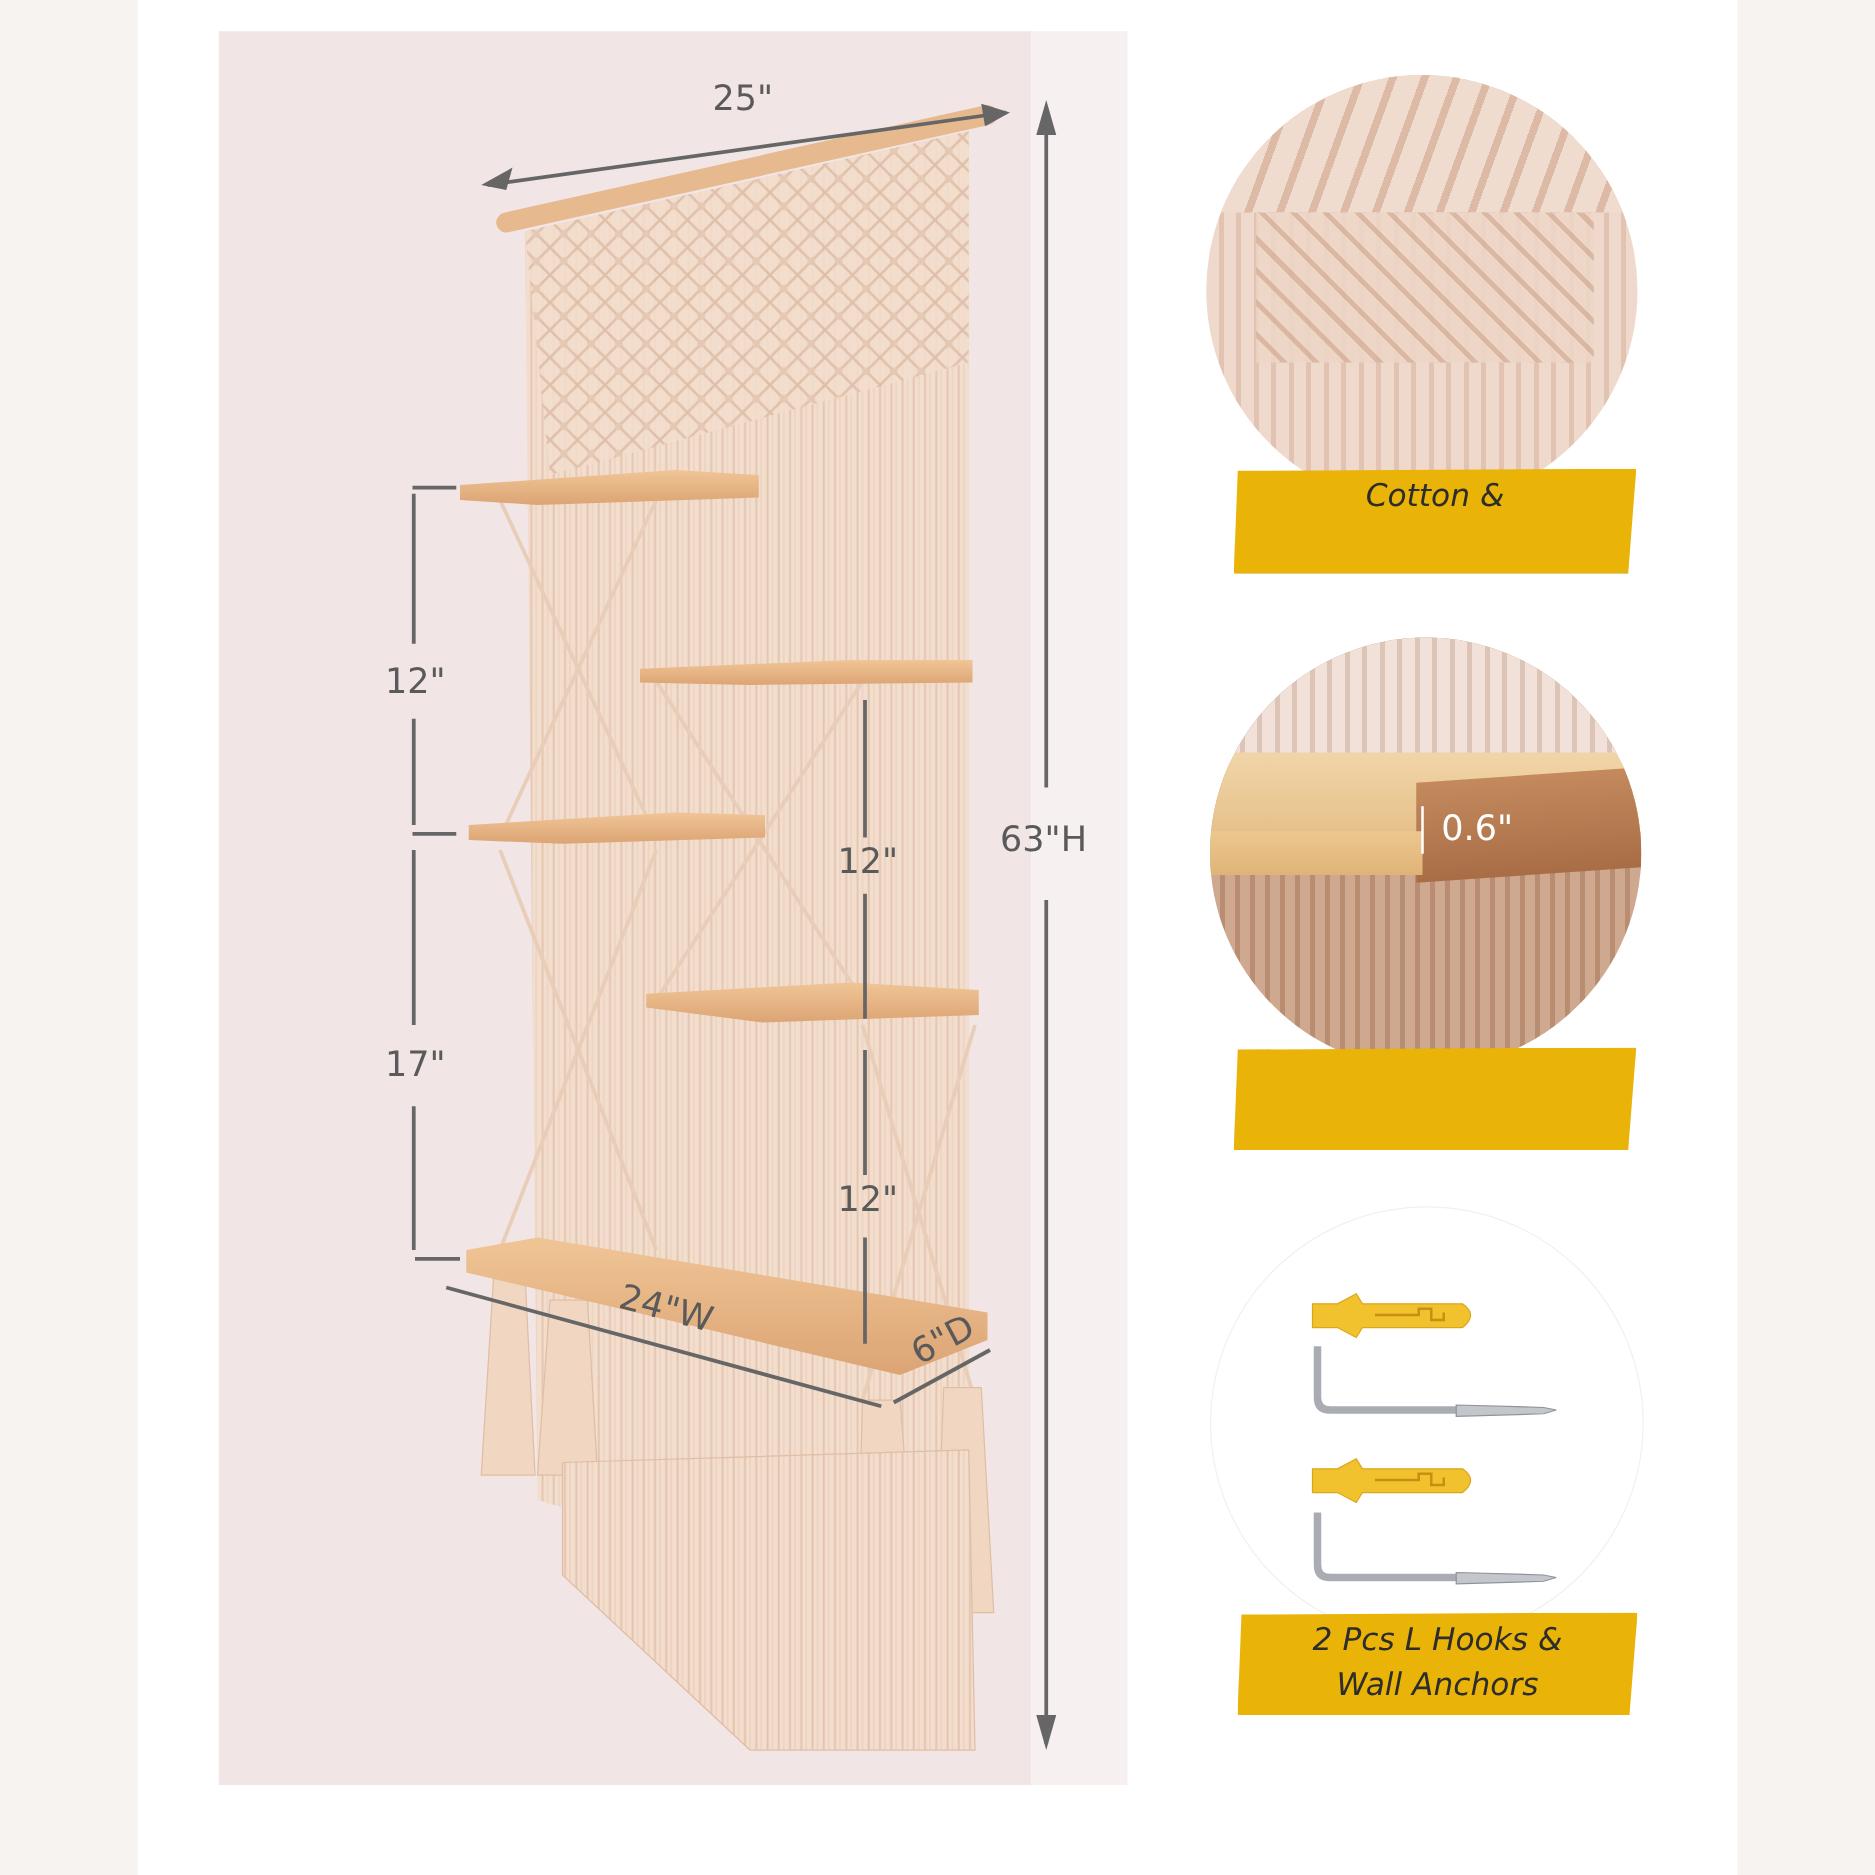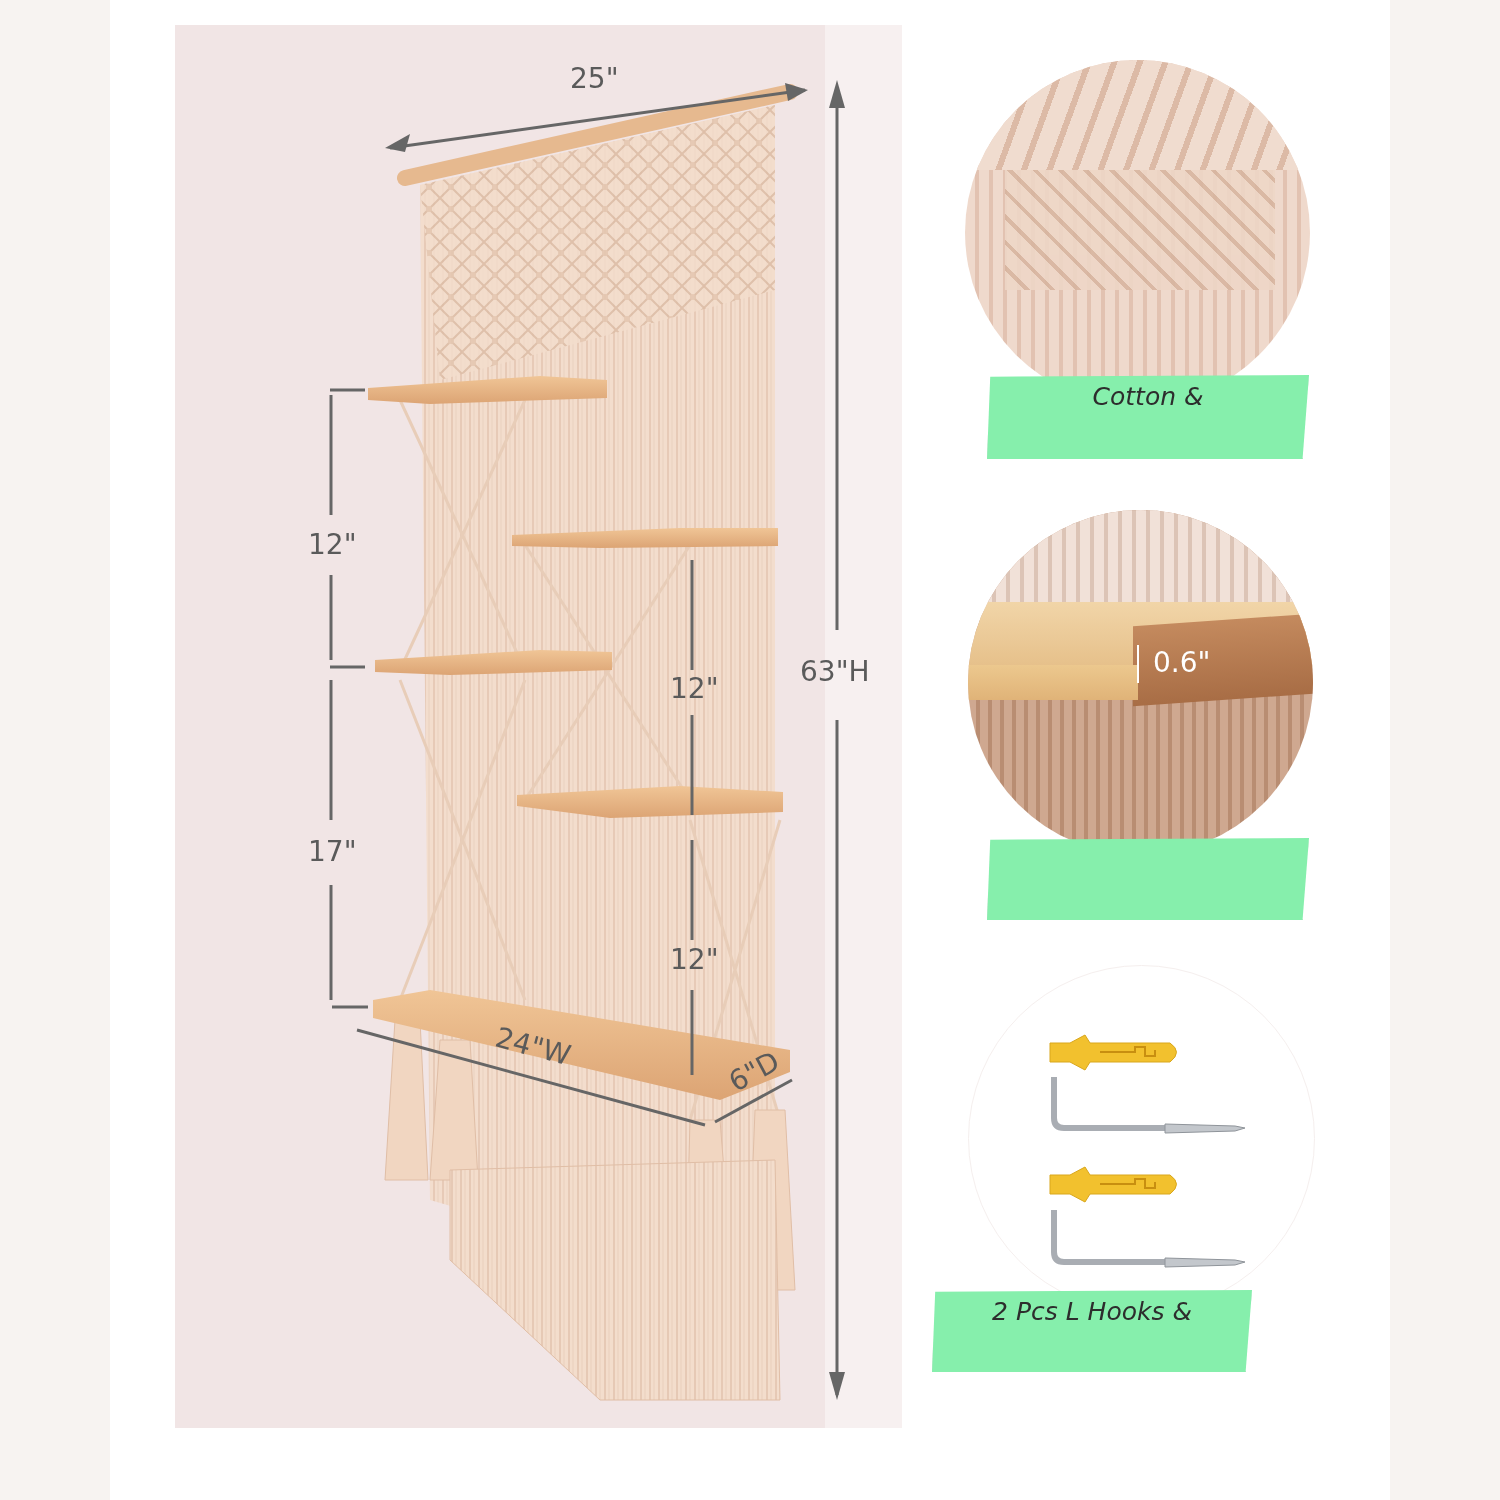--- a/index.html
+++ b/index.html
@@ -3,21 +3,21 @@
 <meta charset="utf-8">
 <style>
   html,body{margin:0;padding:0;}
   body{width:1500px;height:1500px;background:#f7f3f1;position:relative;overflow:hidden;font-family:"DejaVu Sans",sans-serif;}
   .panel{position:absolute;left:110px;top:0;width:1280px;height:1500px;background:#ffffff;}
   .product{position:absolute;left:175px;top:25px;width:650px;height:1403px;background:#f1e5e5;}
   .product-edge{position:absolute;left:825px;top:25px;width:77px;height:1403px;background:#f7f0f0;}
   .dim-text{position:absolute;color:#5a5a5a;font-size:28px;font-family:"DejaVu Sans",sans-serif;white-space:nowrap;}
   svg{position:absolute;left:0;top:0;}
   .circle{position:absolute;border-radius:50%;overflow:hidden;}
-  .label{position:absolute;background:#86efac;color:#2d2d2d;text-align:center;font-family:"DejaVu Sans",sans-serif;font-style:oblique;font-size:25px;line-height:36px;box-shadow:0 4px 4px rgba(0,0,0,0.25);clip-path:polygon(1% 2%,100% 0%,98% 100%,0% 100%);}
+  .label{position:absolute;background:#eab308;color:#2d2d2d;text-align:center;font-family:"DejaVu Sans",sans-serif;font-style:oblique;font-size:25px;line-height:36px;box-shadow:0 4px 4px rgba(0,0,0,0.25);clip-path:polygon(1% 2%,100% 0%,98% 100%,0% 100%);}
   .label span{display:block;}
   .thick{position:absolute;color:#fff;font-size:28px;font-family:"DejaVu Sans",sans-serif;}
 </style>
 </head>
 <body>
 
 <div class="panel"></div>
 
 <div class="product"></div>
 <div class="product-edge"></div>
@@ -141,15 +141,16 @@
   </g>
   <g>
     <path d="M1050 1175 L1070 1175 L1085 1167 L1090 1175 L1170 1175 Q1183 1184 1170 1194 L1090 1194 L1085 1202 L1070 1194 L1050 1194 Z" fill="#f2c12e" stroke="#d9a71c" stroke-width="1"></path>
     <path d="M1100 1184 L1135 1184 L1135 1179 L1145 1179 L1145 1188 L1155 1188 L1155 1182" stroke="#c88f10" stroke-width="2" fill="none"></path>
   </g>
   <g>
     <path d="M1054 1210 L1054 1252 Q1054 1262 1064 1262 L1165 1262" stroke="#a9adb3" stroke-width="6" fill="none"></path>
     <path d="M1165 1258 L1235 1260 L1245 1262 L1235 1265 L1165 1267 Z" fill="#c3c7cc" stroke="#8f949a" stroke-width="1"></path>
   </g>
 </svg>
-<div class="label" style="left:932px;top:1290px;width:320px;height:78px;padding-top:4px;">
+<div class="label" style="left:990px;top:1290px;width:320px;height:78px;padding-top:4px;">
   <span>2 Pcs L Hooks &amp;</span>
+  <span>Wall Anchors</span>
 </div>
 
 </body></html>

